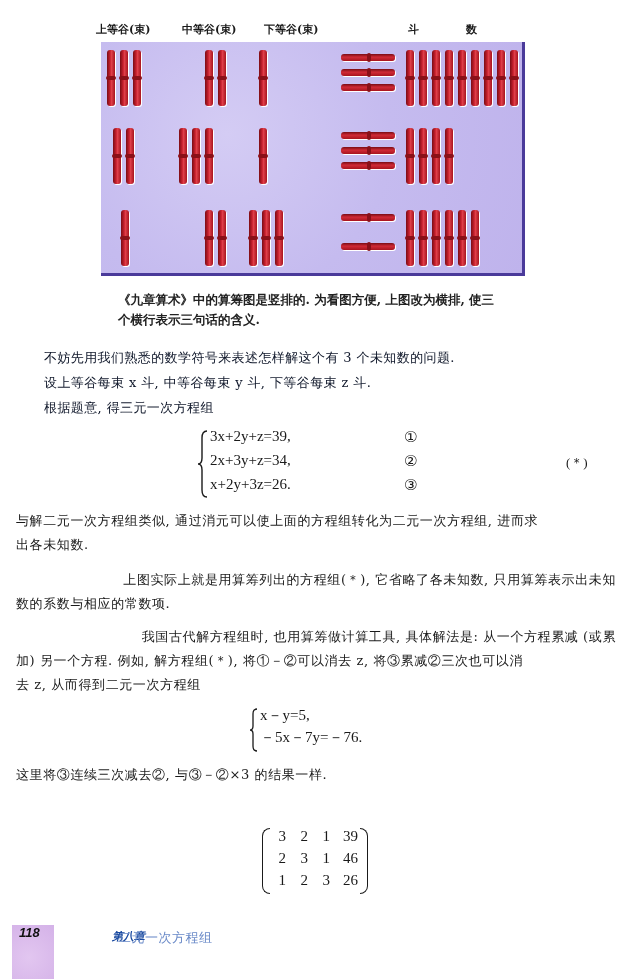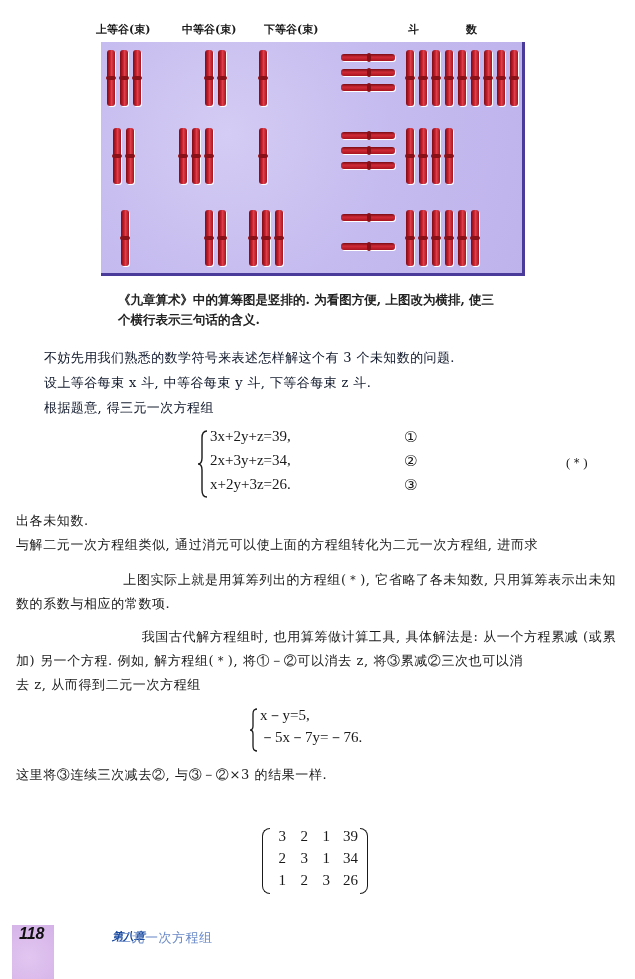--- a/index.html
+++ b/index.html
@@ -40,21 +40,21 @@
     .indent { text-indent: 26px; text-align: right; }
 
     .matrix { position: absolute; left: 262px; top: 828px; width: 106px; height: 66px; font-family: "Liberation Serif", serif; font-size: 15px; }
     .matrix .lp, .matrix .rp { position: absolute; top: 0; width: 8px; height: 66px; border: 1.5px solid #1a1a1a; }
     .matrix .lp { left: 0; border-right: none; border-radius: 8px 0 0 8px; }
     .matrix .rp { right: 0; border-left: none; border-radius: 0 8px 8px 0; }
     .matrix .cell { position: absolute; text-align: right; width: 20px; }
 
     .footer-badge { position: absolute; left: 12px; top: 925px; width: 42px; height: 54px; background: #d8b8ec;
       background-image: radial-gradient(circle at 40% 60%, #e2c6f0 0%, #d4b2e8 100%); }
-    .footer-num { position: absolute; left: 19px; top: 925px; font-family: "Liberation Sans", sans-serif; font-weight: bold; font-style: italic; font-size: 16px; color: #111; }
+    .footer-num { position: absolute; left: 19px; top: 925px; font-family: "Liberation Sans", sans-serif; font-weight: bold; font-style: italic; font-size: 13px; color: #111; }
     .footer-chapter { position: absolute; left: 72px; top: 929px; font-family: "DejaVu Sans", sans-serif; font-size: 11px; font-weight: bold; font-style: italic; color: #1a4aa0; margin-left: 40px; }
     .footer-title { position: absolute; left: 118px; top: 929px; font-family: Liberation Sans, sans-serif; font-size: 13px; color: #6a8ac8; letter-spacing: 0.5px; }
   </style>
 </head>
 <body>
 
 <div class="col-labels">
   <span style="left:0">上等谷(束)</span>
   <span style="left:86px">中等谷(束)</span>
   <span style="left:168px">下等谷(束)</span>
@@ -162,22 +162,22 @@
   <div class="eq-line" style="left:12px; top:0">3x+2y+z=39,</div>
   <div class="eq-line" style="left:12px; top:24px">2x+3y+z=34,</div>
   <div class="eq-line" style="left:12px; top:48px">x+2y+3z=26.</div>
   <div class="eq-num" style="left:206px; top:0">①</div>
   <div class="eq-num" style="left:206px; top:24px">②</div>
   <div class="eq-num" style="left:206px; top:48px">③</div>
   <div class="star-tag" style="left:368px; top:26px">(＊)</div>
 </div>
 
 <div class="body-text" style="top:509px">
+  <div>与解二元一次方程组类似, 通过消元可以使上面的方程组转化为二元一次方程组, 进而求</div>
   <div>出各未知数.</div>
-  <div>与解二元一次方程组类似, 通过消元可以使上面的方程组转化为二元一次方程组, 进而求</div>
 </div>
 
 <div class="body-text" style="top:568px">
   <div class="indent">上图实际上就是用算筹列出的方程组(＊), 它省略了各未知数, 只用算筹表示出未知</div>
   <div>数的系数与相应的常数项.</div>
 </div>
 
 <div class="body-text" style="top:625px">
   <div class="indent">我国古代解方程组时, 也用算筹做计算工具, 具体解法是: 从一个方程累减 (或累</div>
   <div>加) 另一个方程. 例如, 解方程组(＊), 将①－②可以消去 z, 将③累减②三次也可以消</div>
@@ -199,21 +199,21 @@
 <div class="matrix">
   <div class="lp"></div>
   <div class="rp"></div>
   <span class="cell" style="left:4px; top:0">3</span>
   <span class="cell" style="left:26px; top:0">2</span>
   <span class="cell" style="left:48px; top:0">1</span>
   <span class="cell" style="left:76px; top:0">39</span>
   <span class="cell" style="left:4px; top:22px">2</span>
   <span class="cell" style="left:26px; top:22px">3</span>
   <span class="cell" style="left:48px; top:22px">1</span>
-  <span class="cell" style="left:76px; top:22px">34</span>
+  <span class="cell" style="left:76px; top:22px">46</span>
   <span class="cell" style="left:4px; top:44px">1</span>
   <span class="cell" style="left:26px; top:44px">2</span>
   <span class="cell" style="left:48px; top:44px">3</span>
   <span class="cell" style="left:76px; top:44px">26</span>
 </div>
 
 <div class="footer-badge"></div>
 <div class="footer-num">118</div>
 <div class="footer-chapter">第八章</div>
 <div class="footer-title">二元一次方程组</div>

